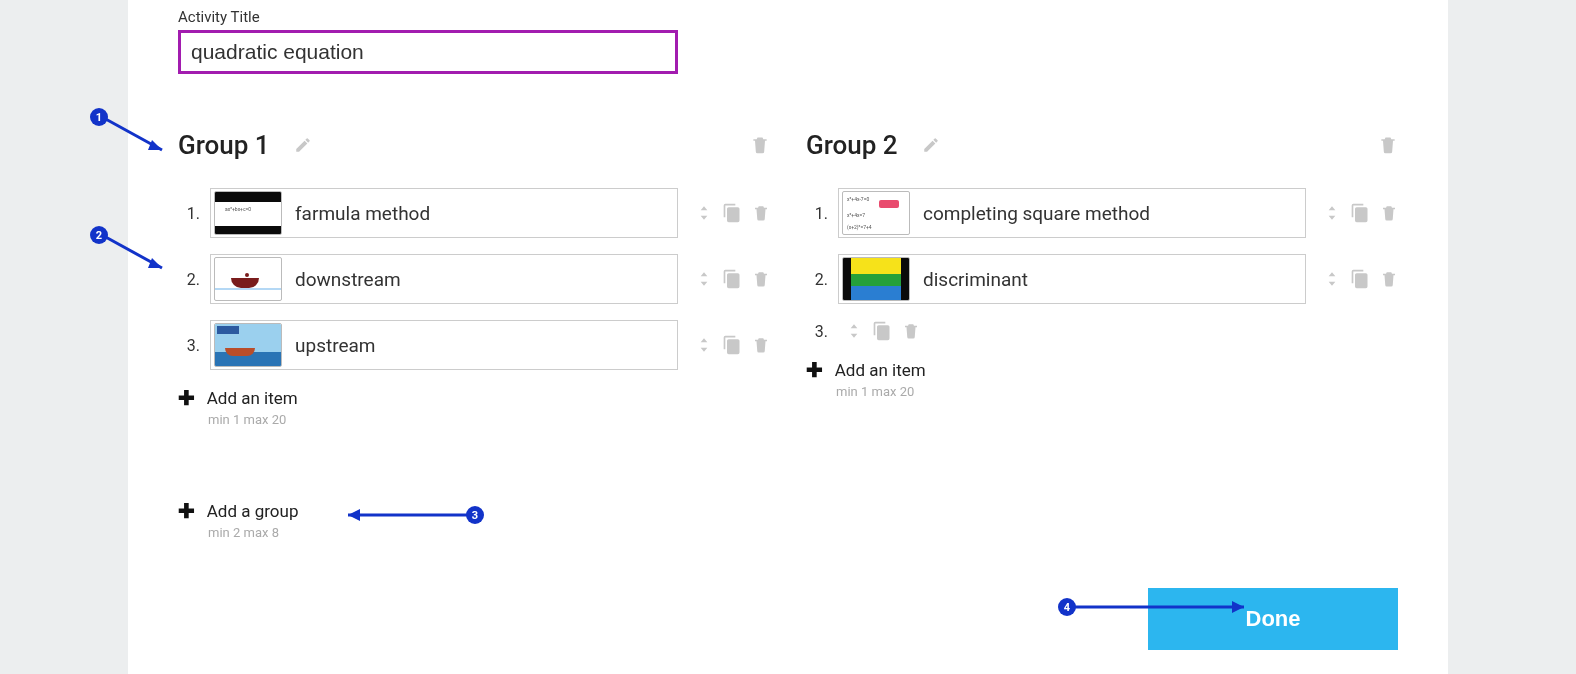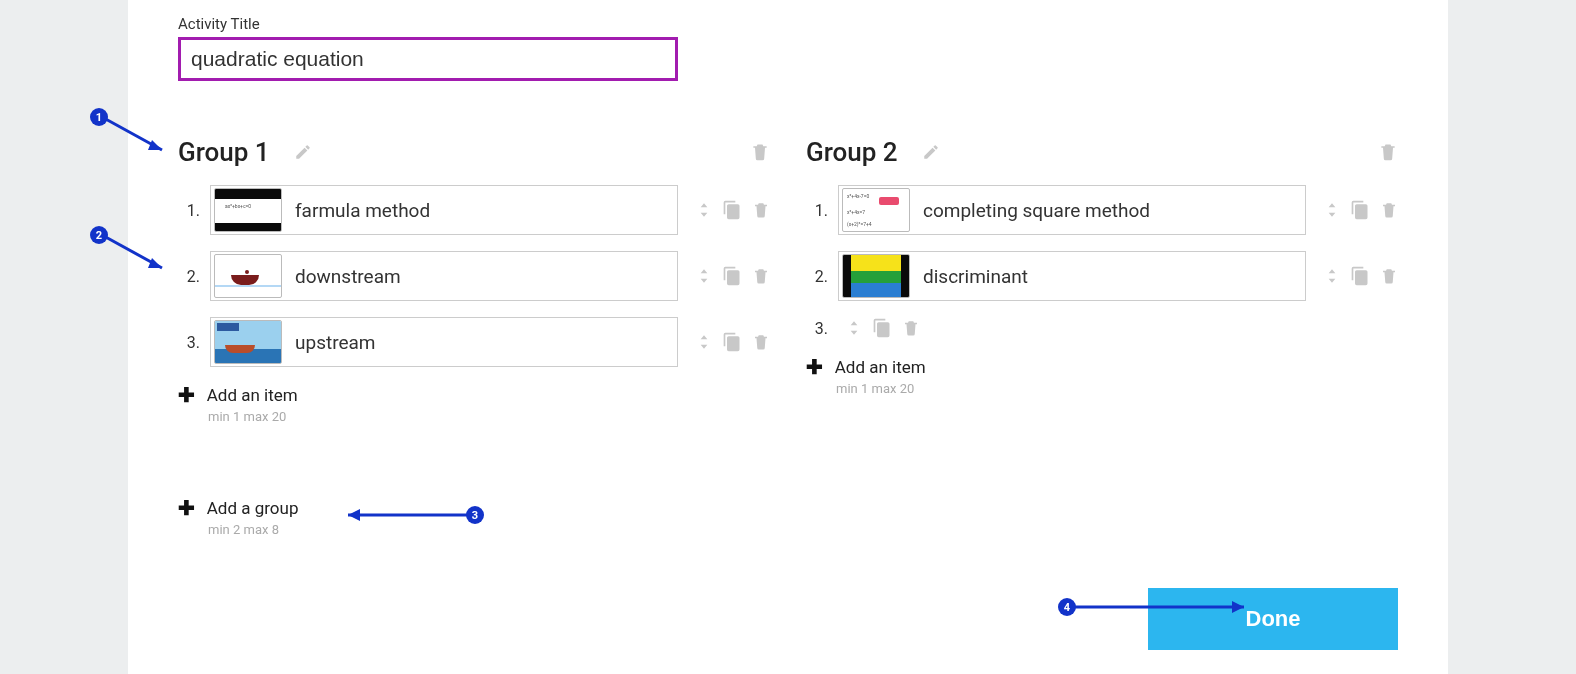--- a/index.html
+++ b/index.html
@@ -5,21 +5,21 @@
   * { box-sizing: border-box; margin: 0; padding: 0; }
   body {
     font-family: -apple-system, BlinkMacSystemFont, "Segoe UI", Roboto, "Helvetica Neue", Arial, sans-serif;
     background: #eceeef;
     color: #2b2b2b;
   }
   .page {
     background: #fff;
     width: 1320px;
     margin: 0 auto;
-    padding: 15px 50px 40px 50px;
+    padding: 8px 50px 40px 50px;
     position: relative;
     min-height: 674px;
   }
   .field-label {
     font-size: 15px;
     color: #333;
     margin-bottom: 4px;
   }
   .title-input {
     width: 500px;
@@ -34,21 +34,21 @@
   .groups-row {
     display: flex;
     gap: 36px;
     margin-top: 56px;
   }
   .group-col { flex: 1; }
   .group-header {
     display: flex;
     align-items: center;
     gap: 24px;
-    margin-bottom: 18px;
+    margin-bottom: 28px;
   }
   .group-title {
     font-size: 26px;
     font-weight: 500;
     color: #222;
   }
   .icon-btn {
     color: #c8c8c8;
     cursor: pointer;
     display: inline-flex;

